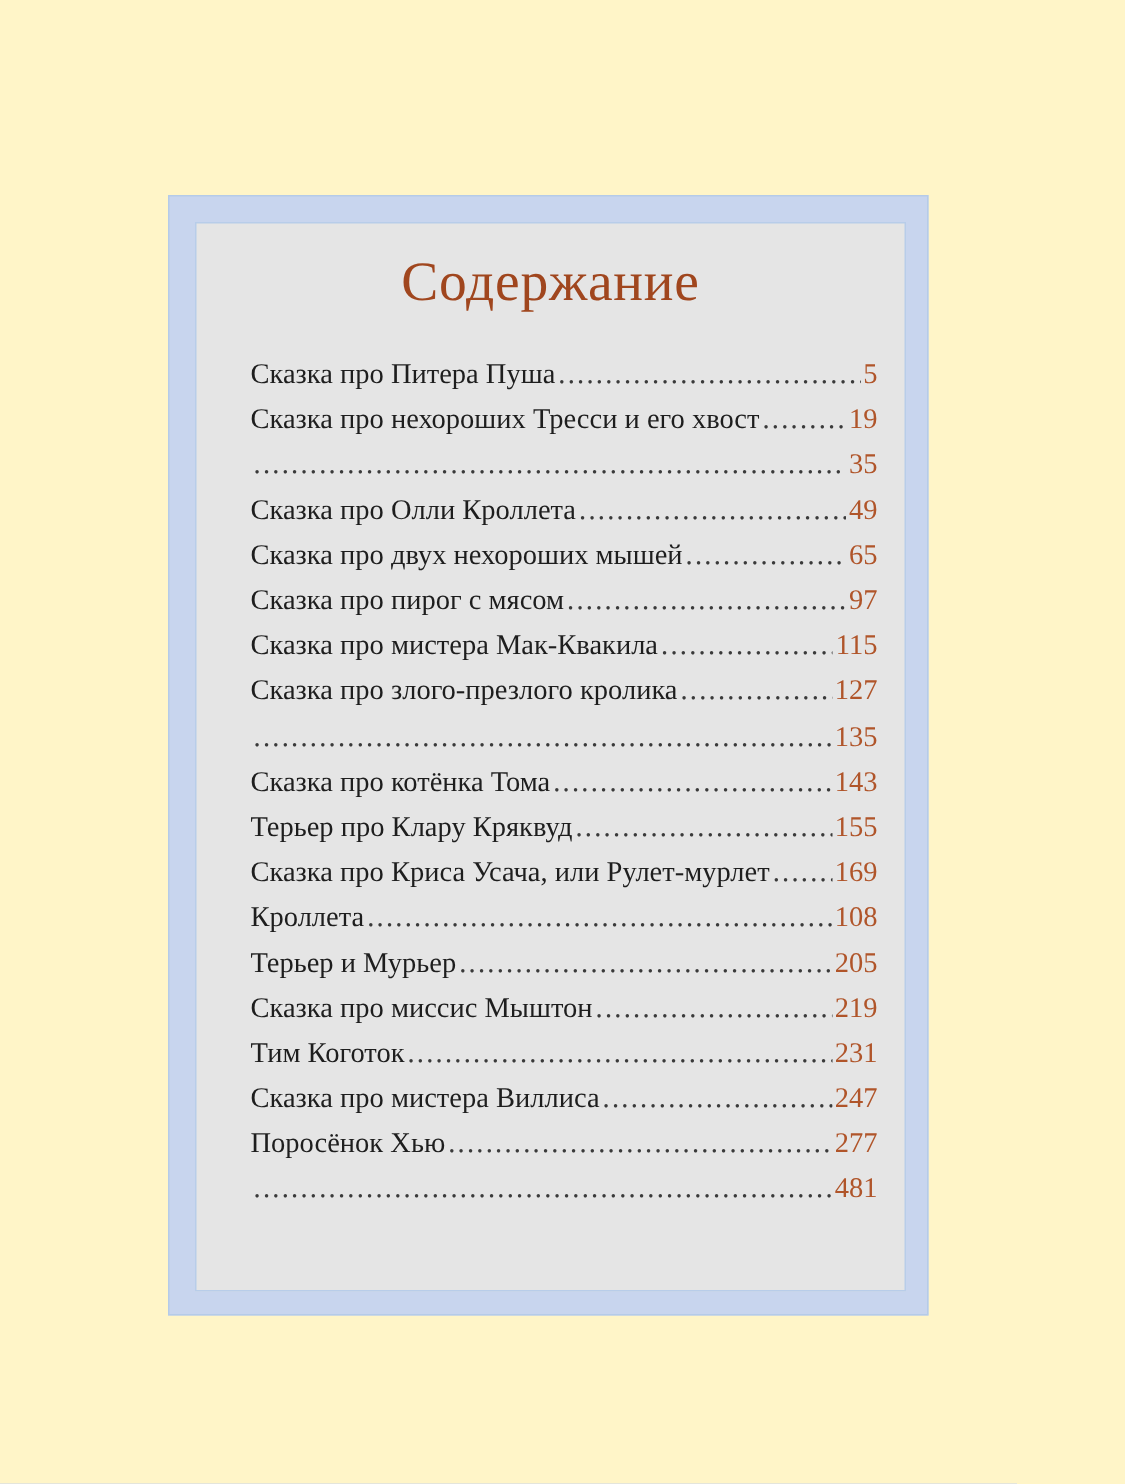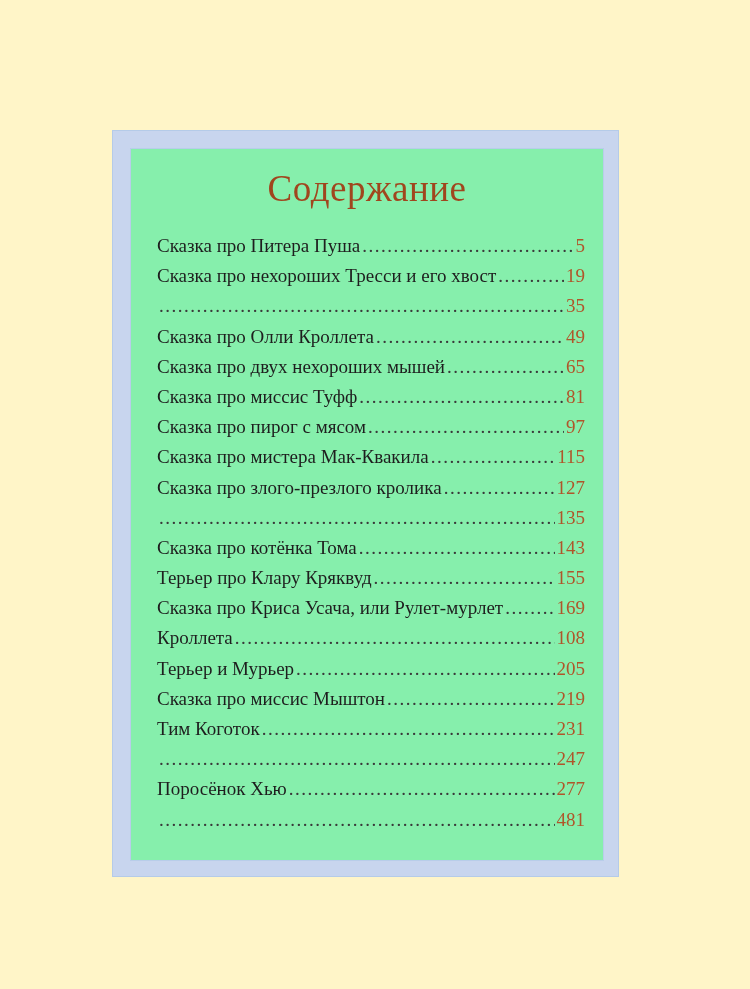--- a/index.html
+++ b/index.html
@@ -15,46 +15,47 @@
     left: 112px; top: 130px;
     width: 507px; height: 747px;
     background: #c8d5ee;
     box-sizing: border-box;
     border: 1px solid #b5cbe8;
   }
   .page {
     position: absolute;
     left: 17px; top: 17px;
     width: 474px; height: 713px;
-    background: #86efac;
+    background: #e5e5e5;
     box-sizing: border-box;
     border: 1px solid #b8cde9;
   }
   .title {
     position: absolute;
     left: 0; right: 0; top: 18px;
     text-align: center;
     font-size: 37px;
     color: #a0461e;
     letter-spacing: 0.5px;
   }
   .toc {
     position: absolute;
     left: 26px; top: 86px;
     width: 428px;
     margin: 0; padding: 0;
     list-style: none;
   }
   .toc-row {
     display: flex;
-    align-items: flex-start;
+    align-items: center;
     height: 30.2px;
     font-size: 19px;
     color: #1e1e1e;
     white-space: nowrap;
+    margin-left: 10px;
   }
   .toc-title { flex: 0 0 auto; }
   .toc-dots {
     flex: 1 1 auto;
     overflow: hidden;
     margin: 0 2px;
     color: #3a3a3a;
     letter-spacing: 1.5px;
   }
   .toc-dots::before {
@@ -89,25 +90,20 @@
         </li>
       <li class="toc-row">
           <span class="toc-title">Сказка про Олли Кроллета</span>
           <span class="toc-dots"></span>
           <span class="toc-page">49</span>
         </li>
       <li class="toc-row">
           <span class="toc-title">Сказка про двух нехороших мышей</span>
           <span class="toc-dots"></span>
           <span class="toc-page">65</span>
-        </li>
-      <li class="toc-row">
-          <span class="toc-title">Сказка про миссис Туфф</span>
-          <span class="toc-dots"></span>
-          <span class="toc-page">81</span>
         </li>
       <li class="toc-row">
           <span class="toc-title">Сказка про пирог с мясом</span>
           <span class="toc-dots"></span>
           <span class="toc-page">97</span>
         </li>
       <li class="toc-row">
           <span class="toc-title">Сказка про мистера Мак-Квакила</span>
           <span class="toc-dots"></span>
           <span class="toc-page">115</span>
@@ -150,20 +146,21 @@
           <span class="toc-title">Сказка про миссис Мыштон</span>
           <span class="toc-dots"></span>
           <span class="toc-page">219</span>
         </li>
       <li class="toc-row">
           <span class="toc-title">Тим Коготок</span>
           <span class="toc-dots"></span>
           <span class="toc-page">231</span>
         </li>
       <li class="toc-row">
+          <span class="toc-title">Сказка про мистера Виллиса</span>
           <span class="toc-dots"></span>
           <span class="toc-page">247</span>
         </li>
       <li class="toc-row">
           <span class="toc-title">Поросёнок Хью</span>
           <span class="toc-dots"></span>
           <span class="toc-page">277</span>
         </li>
       <li class="toc-row">
           <span class="toc-dots"></span>

